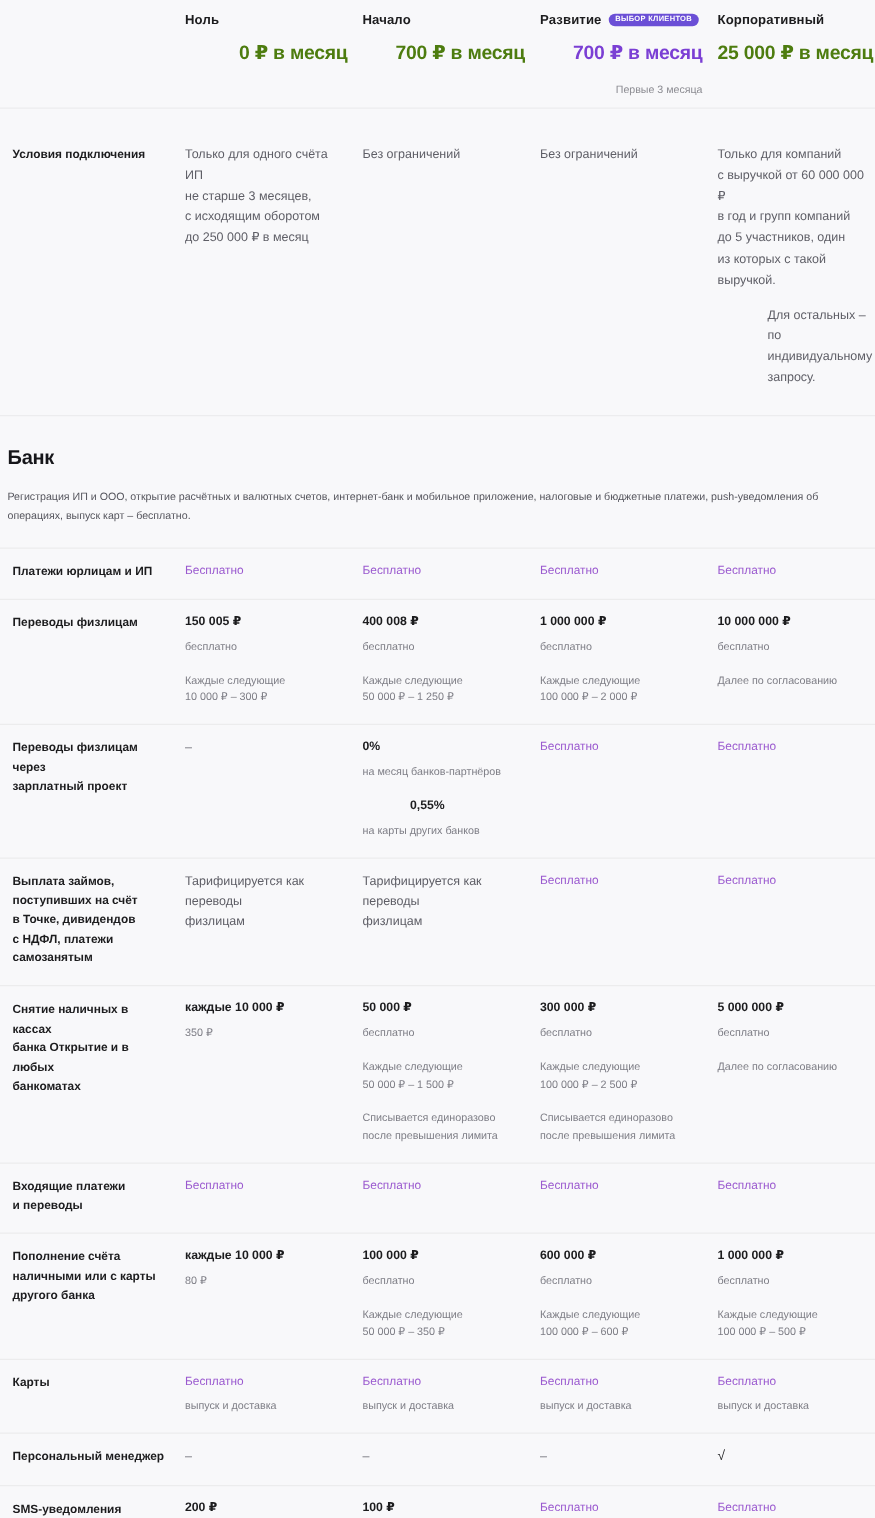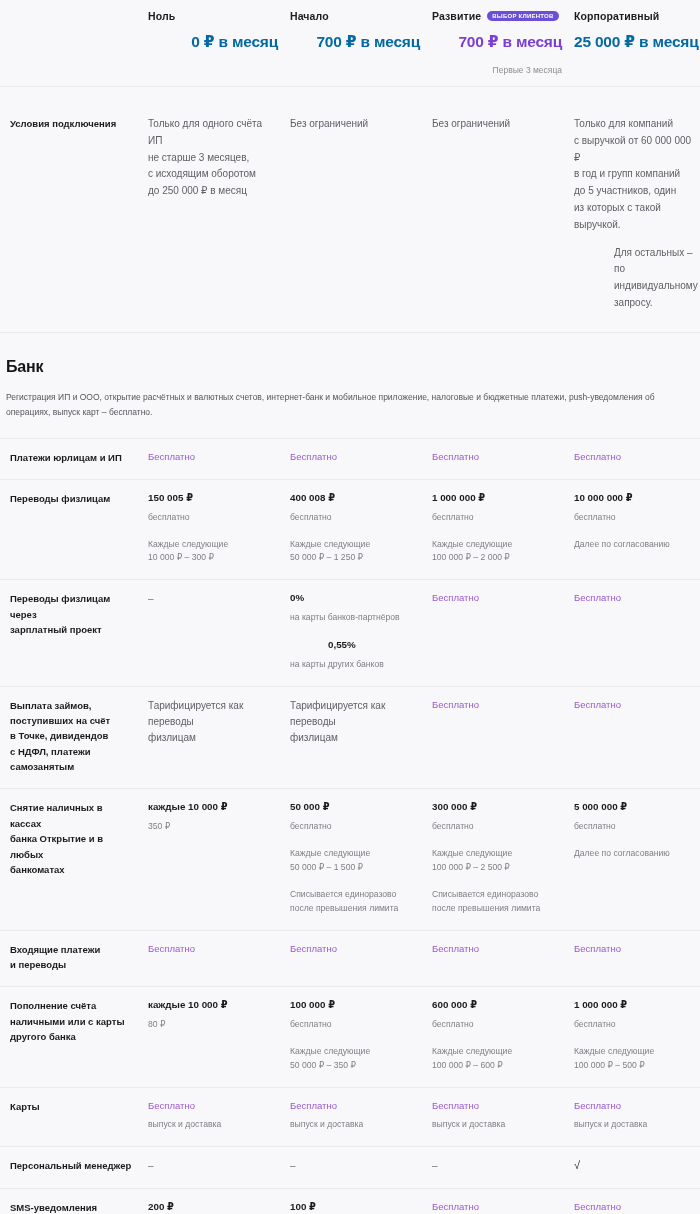--- a/index.html
+++ b/index.html
@@ -72,21 +72,21 @@
     border-radius: 8px;
     line-height: 1;
     white-space: nowrap;
   }
 
   .price {
     font-size: 15.5px;
     font-weight: 700;
     letter-spacing: -.2px;
     white-space: nowrap;
-    color: #0369a1;
+    color: #4d7c0f;
   }
   .price.accent { color: #7b3fd4; }
 
   .price-note {
     font-size: 8.5px;
     color: #8d8d93;
     margin-top: 14px;
     white-space: nowrap;
   }
 
@@ -291,21 +291,21 @@
       </div>
       <div class="row sep">
         <div class="cell label">
           <div class="row-label">Переводы физлицам через<br>зарплатный проект</div>
         </div>
         <div class="cell">
           <div class="v-dash">–</div>
         </div>
         <div class="cell">
           <div class="v-strong">0%</div>
-          <div class="v-sub">на карты банков-партнёров</div>
+          <div class="v-sub">на месяц банков-партнёров</div>
           <div class="v-strong gap">0,55%</div>
           <div class="v-sub">на карты других банков</div>
         </div>
         <div class="cell">
           <div class="v-free">Бесплатно</div>
         </div>
         <div class="cell">
           <div class="v-free">Бесплатно</div>
         </div>
       </div>

